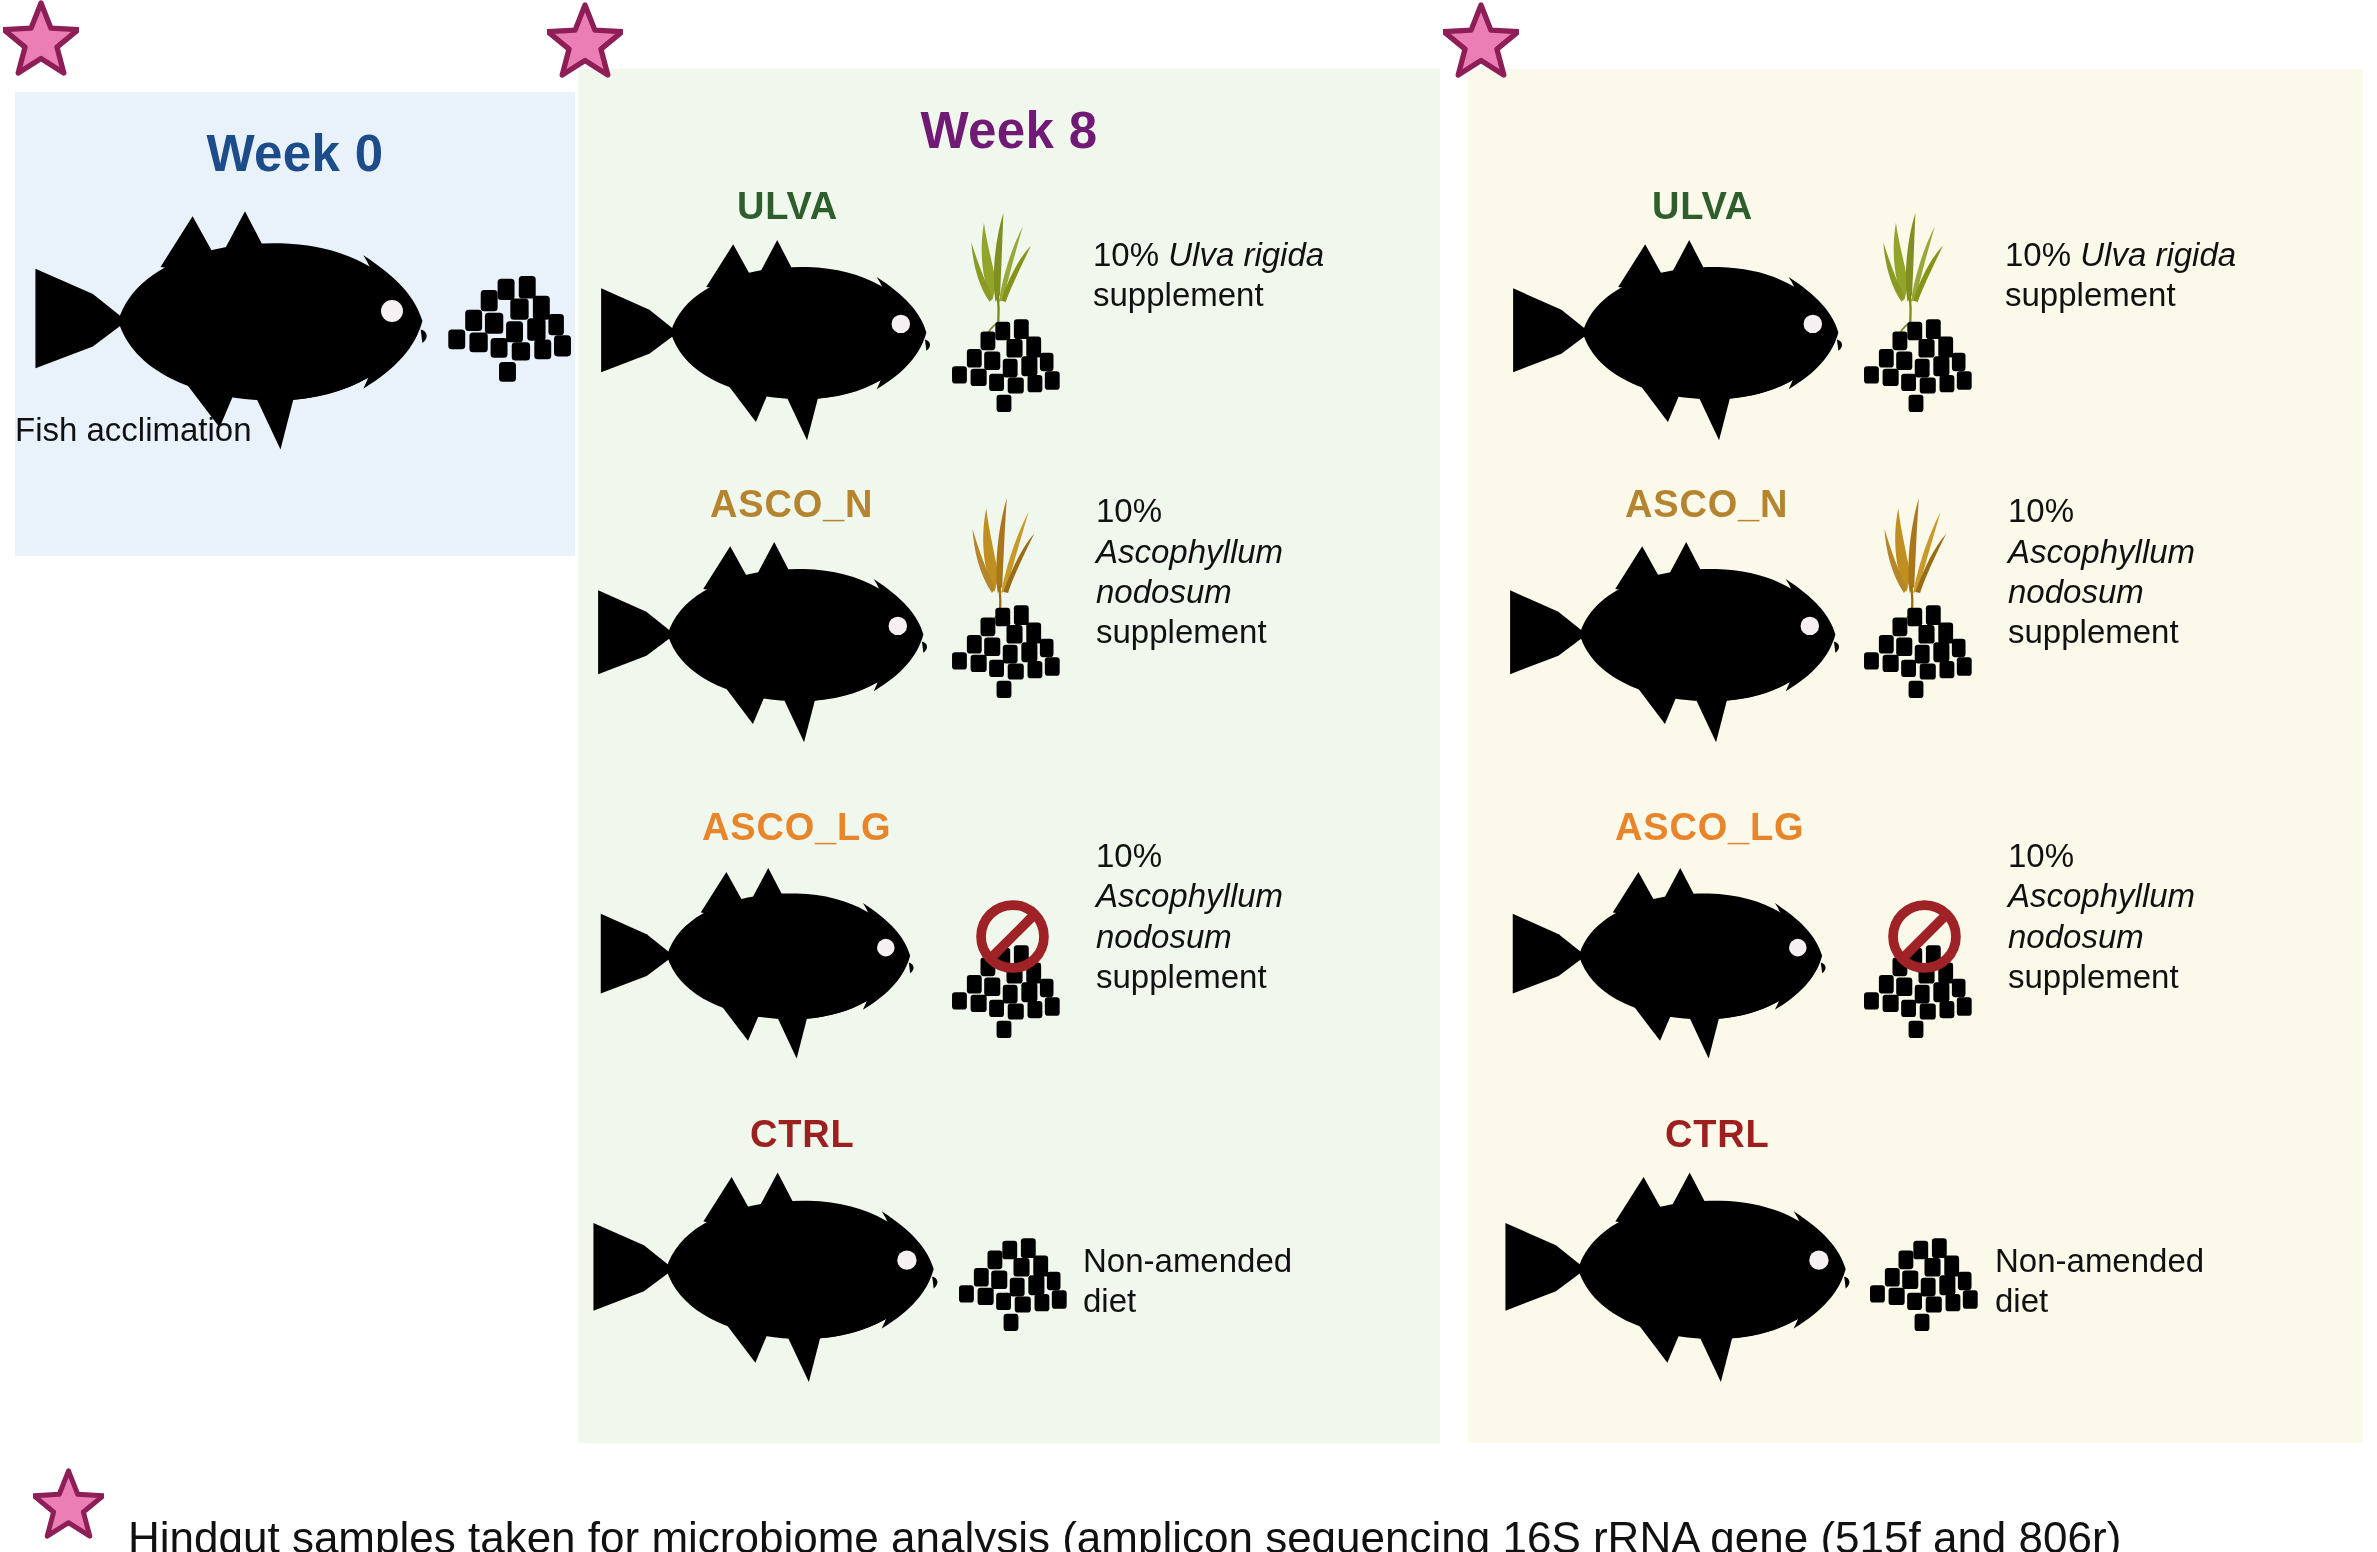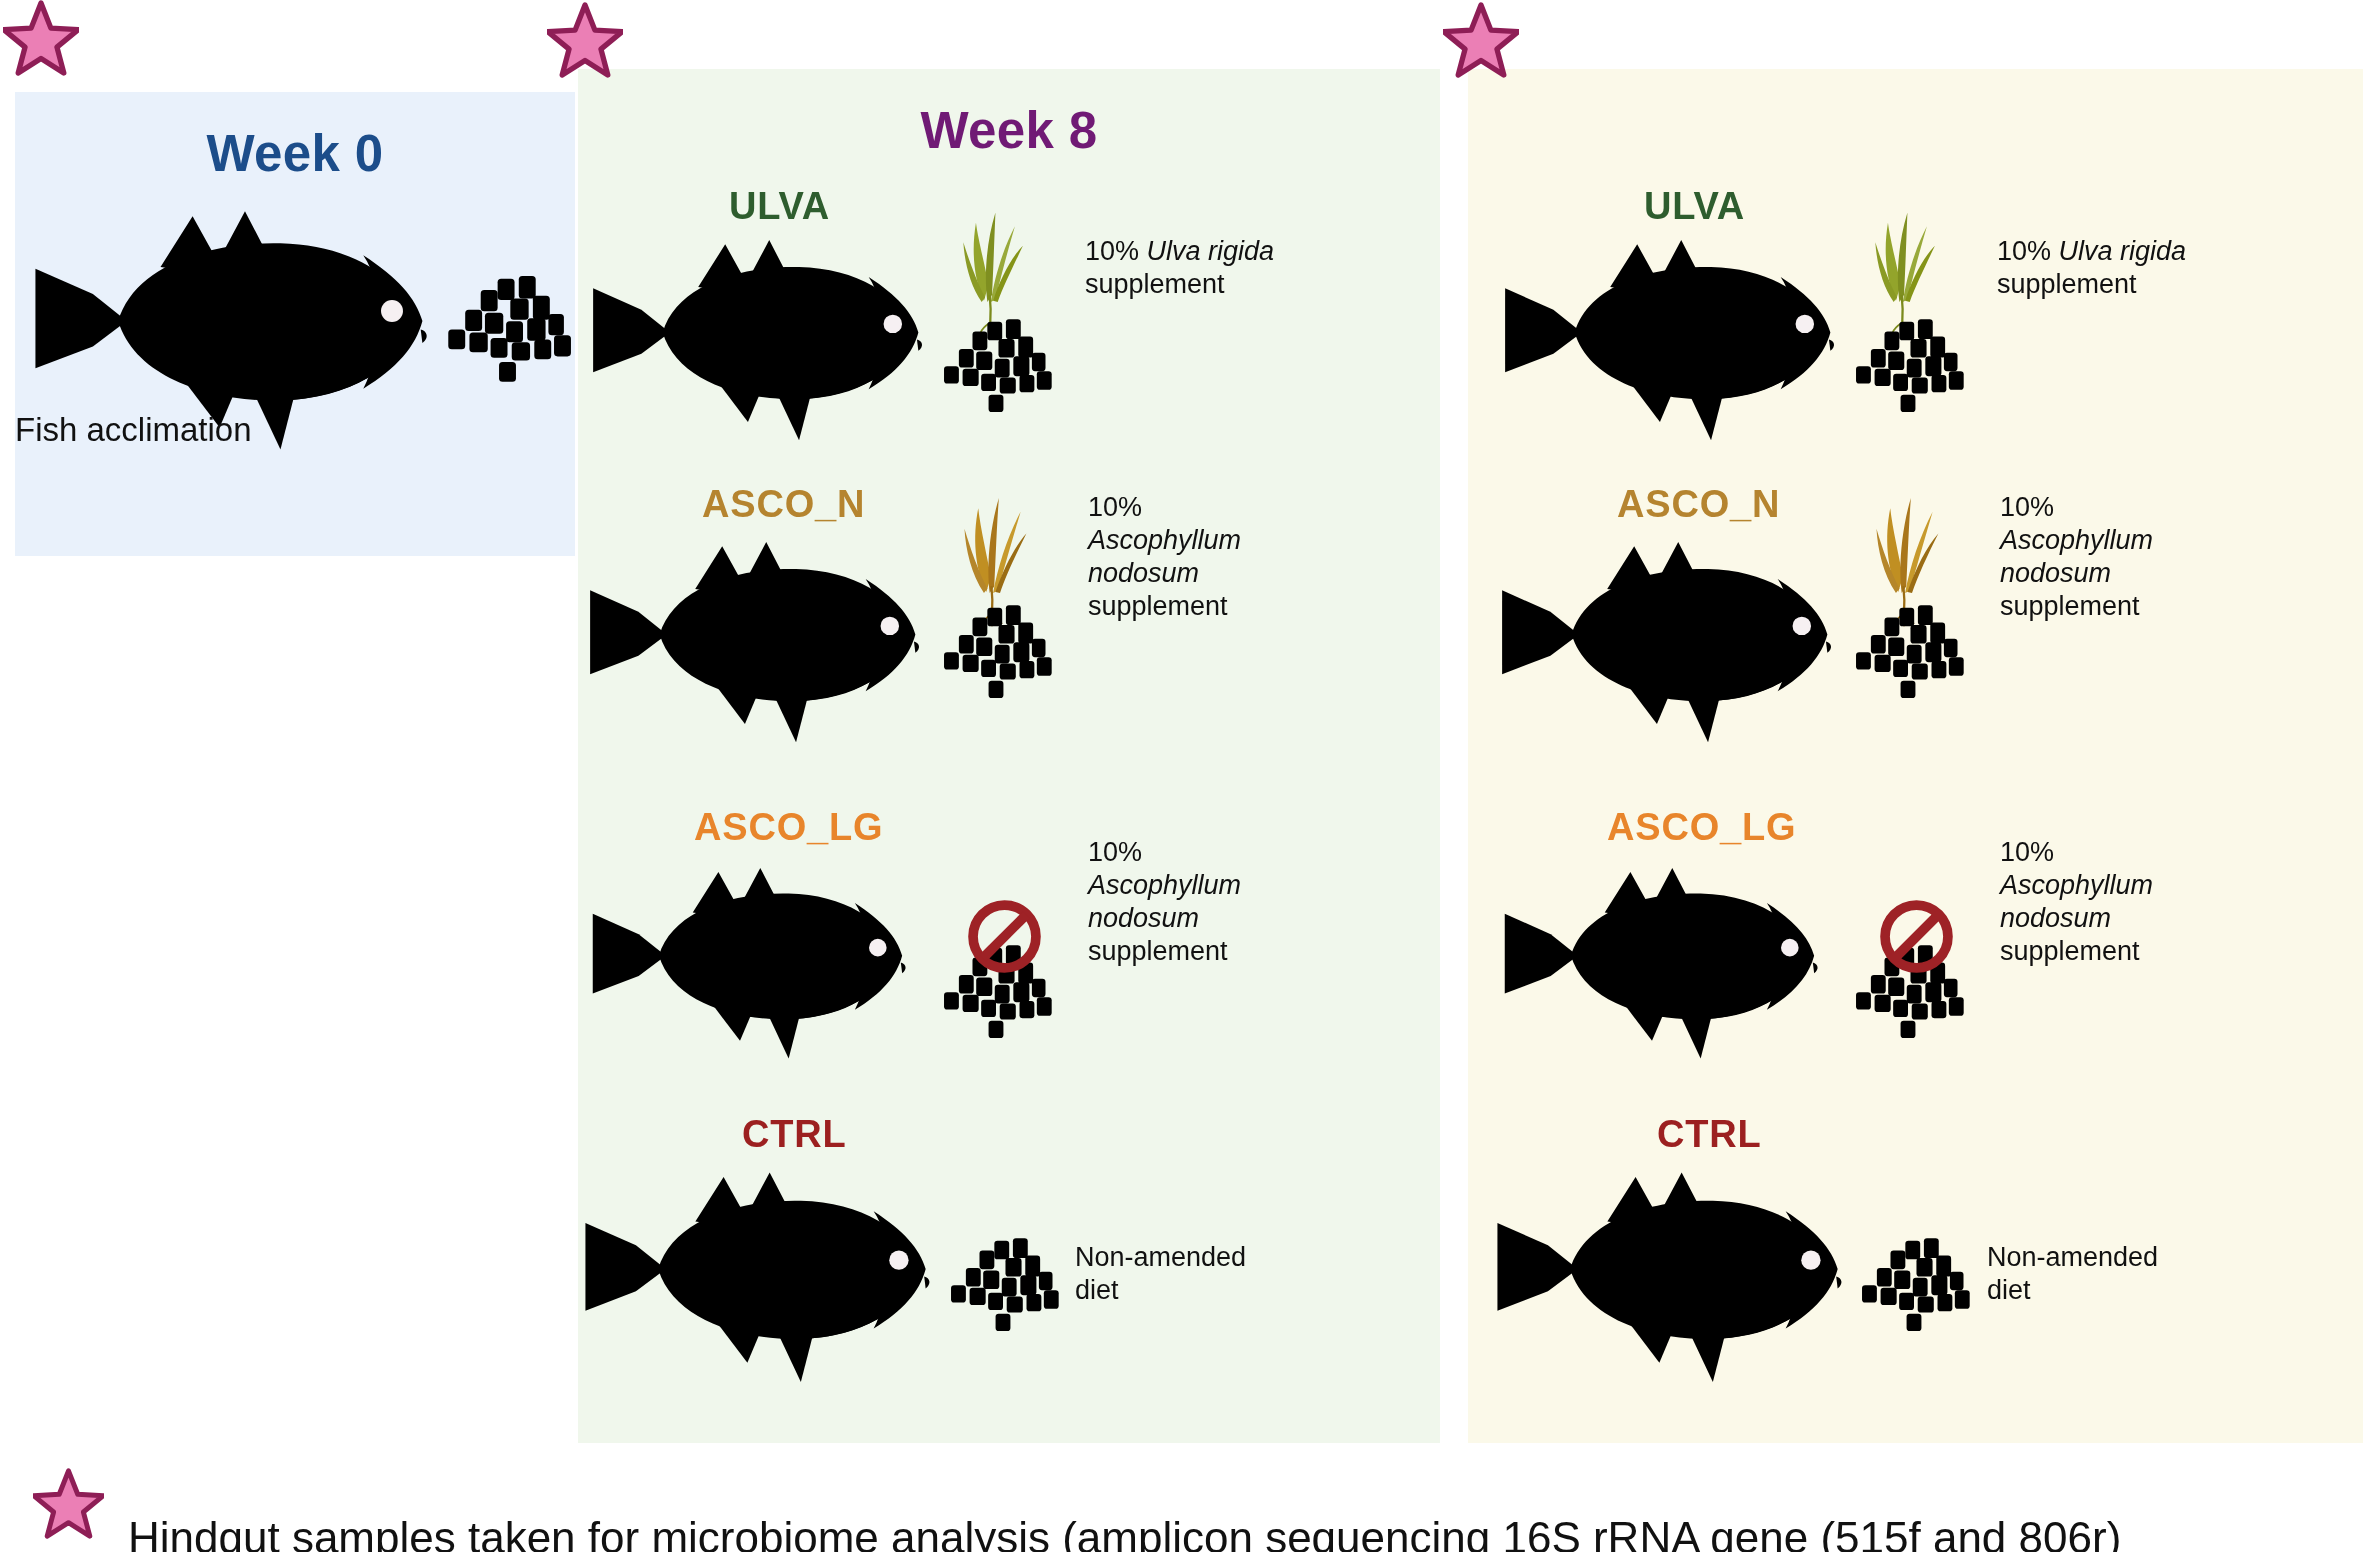--- a/index.html
+++ b/index.html
@@ -29,29 +29,29 @@
   }
 
   
   .star{position:absolute;width:76px;height:76px;}
   #star-week0{left:3.3px;top:0px;}
   #star-week8{left:547px;top:1.7px;}
   #star-week12{left:1443px;top:1.7px;}
   #star-footer{left:33px;top:1468px;width:71px;height:71px;}
 
   
-  .group{position:absolute;left:0;width:100%;height:331px;}
+  .group{position:absolute;left:8px;width:100%;height:331px;}
   .group-label{
     position:absolute;top:0;font-weight:bold;font-size:38px;letter-spacing:0.8px;
   }
   .fish-wrap{position:absolute;}
   .algae-wrap{position:absolute;}
   .pellet-wrap{position:absolute;}
   .desc{
-    position:absolute;font-size:27px;line-height:1.22;color:#111;
+    position:absolute;font-size:33px;line-height:1.22;color:#111;
     white-space:pre-line;
   }
   .desc i{font-style:italic;}
   .noentry{position:absolute;}
 
   
   #footer-text{
     position:absolute;left:128px;top:1483px;
     font-size:44px;color:#111;white-space:nowrap;margin-top:30px;
   }

